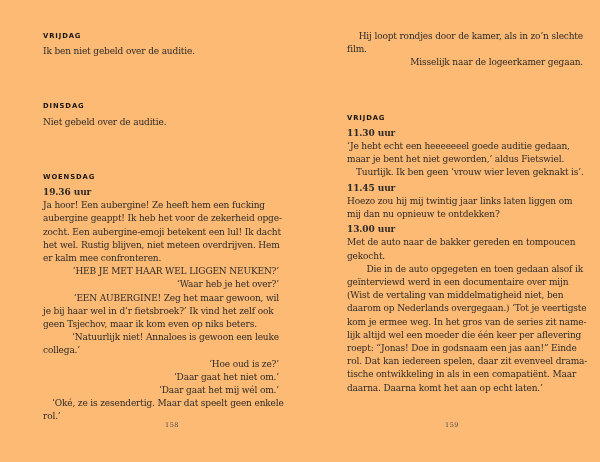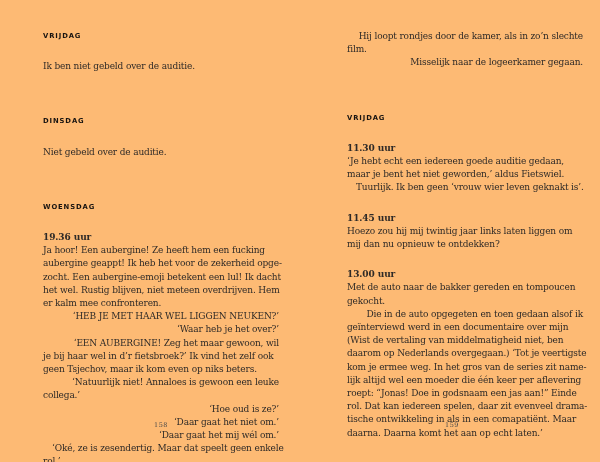--- a/index.html
+++ b/index.html
@@ -5,21 +5,21 @@
   html, body { margin:0; padding:0; background:#ffffff; }
   .canvas {
     position:relative; width:600px; height:462px;
     background:#fdba74; overflow:hidden;
     font-family:"DejaVu Serif", serif;
   }
   .col { position:absolute; top:30px; width:236px; }
   #col-left  { left:43px;  }
   #col-right { left:347px; }
 
-  .block { margin-top:17px; }
+  .block { margin-top:2px; }
   .block:first-child { margin-top:0; }
   .body + .heading { margin-top:42px; }
   .time + .body { margin-top:0; }
 
   .line {
     font-size:9px; line-height:13.2px; letter-spacing:-0.15px;
     color:#2e2a27; white-space:nowrap;
   }
   .ind { padding-left:9px;text-align:right; }
 
@@ -29,21 +29,21 @@
     line-height:13.2px;
   }
   .time {
     font-weight:bold; font-size:9px; line-height:13.2px; color:#2e2a27;
     letter-spacing:-0.1px;
   }
   .pagenum {
     position:absolute; top:420px; font-size:6.5px; color:#4a4a4a;
     letter-spacing:0.6px; text-align:center; line-height:10px;
   }
-  #pn-left  { left:43px;  width:236px;text-align:center; }
+  #pn-left  { left:54px;  width:236px;text-align:center; }
   #pn-right { left:347px; width:210px; }
 </style>
 </head>
 <body>
 
 <div class="canvas">
   <div class="col" id="col-left">
       <div class="block heading">VRIJDAG</div>
       <div class="block body">
         <div class="line">Ik ben niet gebeld over de auditie.</div>
@@ -76,21 +76,21 @@
     </div>
   <div class="col" id="col-right">
       <div class="block body">
         <div class="line ind">Hij loopt rondjes door de kamer, als in zo’n slechte</div>
         <div class="line">film.</div>
         <div class="line ind">Misselijk naar de logeerkamer gegaan.</div>
       </div>
       <div class="block heading">VRIJDAG</div>
       <div class="block time">11.30 uur</div>
       <div class="block body">
-        <div class="line">‘Je hebt echt een iedereen goede auditie gedaan,</div>
+        <div class="line">‘Je hebt echt een heeeeeeel goede auditie gedaan,</div>
         <div class="line">maar je bent het niet geworden,’ aldus Fietswiel.</div>
         <div class="line ind">Tuurlijk. Ik ben geen ‘vrouw wier leven geknakt is’.</div>
       </div>
       <div class="block time">11.45 uur</div>
       <div class="block body">
         <div class="line">Hoezo zou hij mij twintig jaar links laten liggen om</div>
         <div class="line">mij dan nu opnieuw te ontdekken?</div>
       </div>
       <div class="block time">13.00 uur</div>
       <div class="block body">

